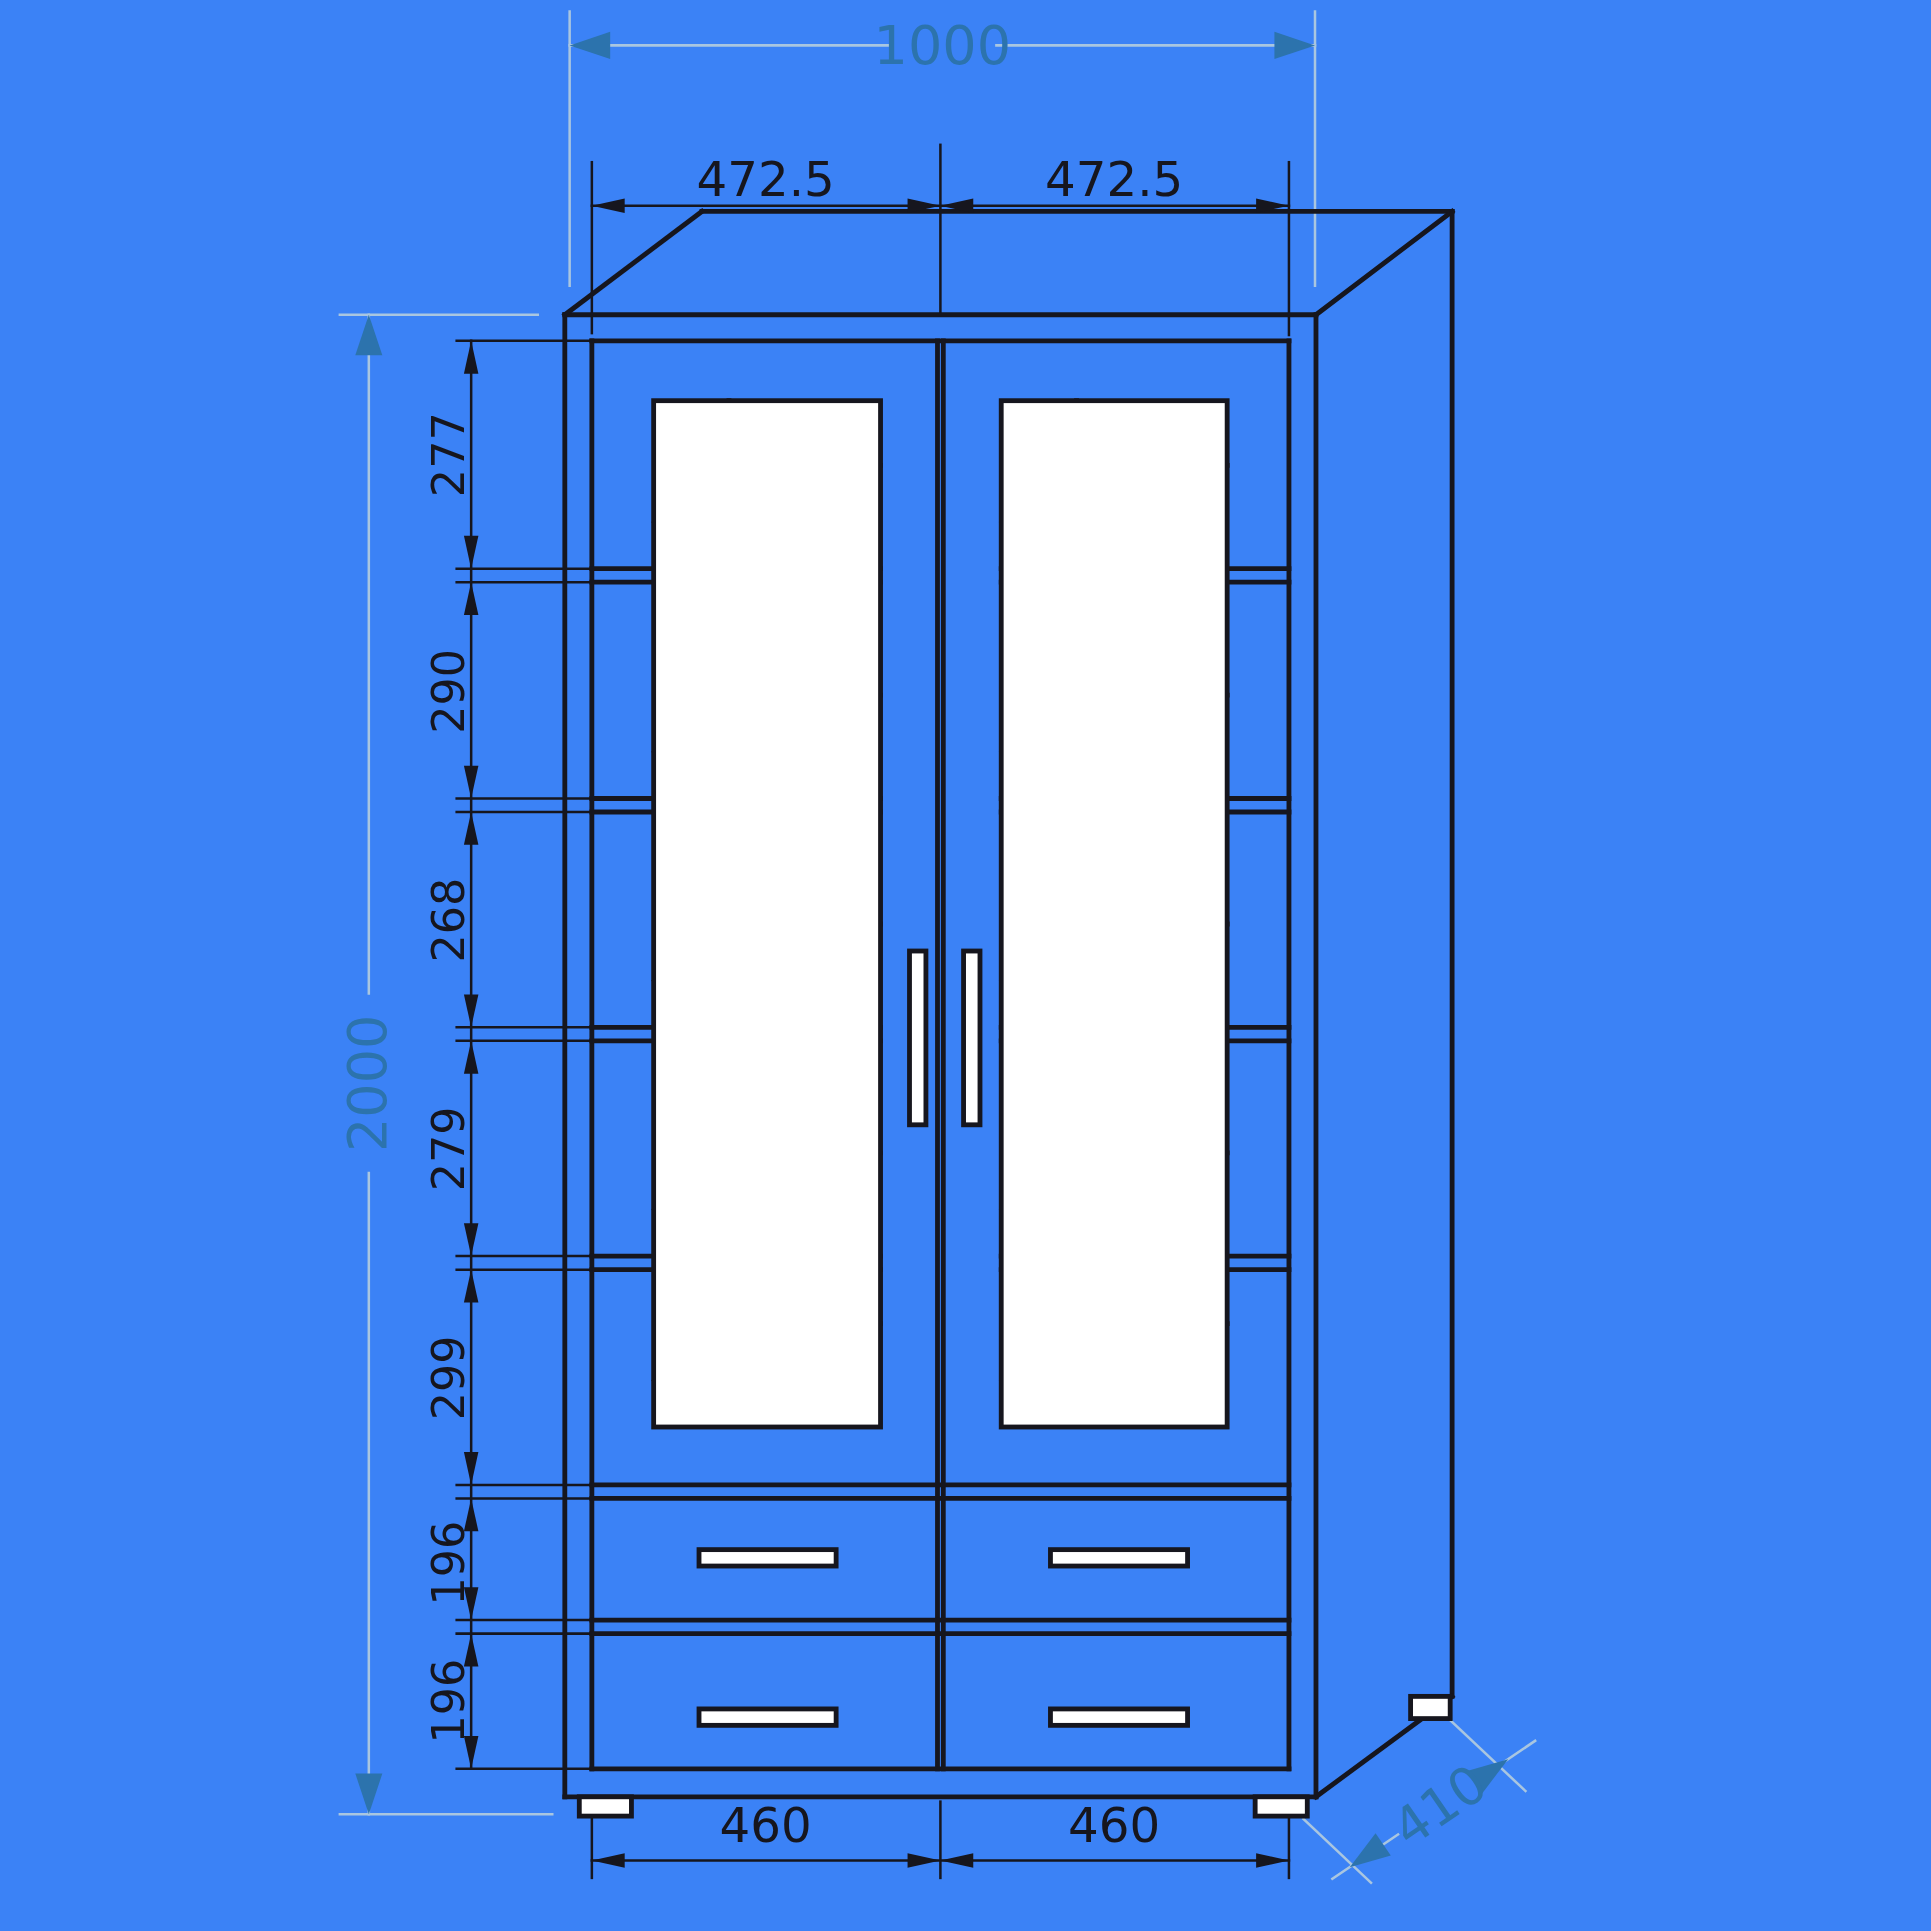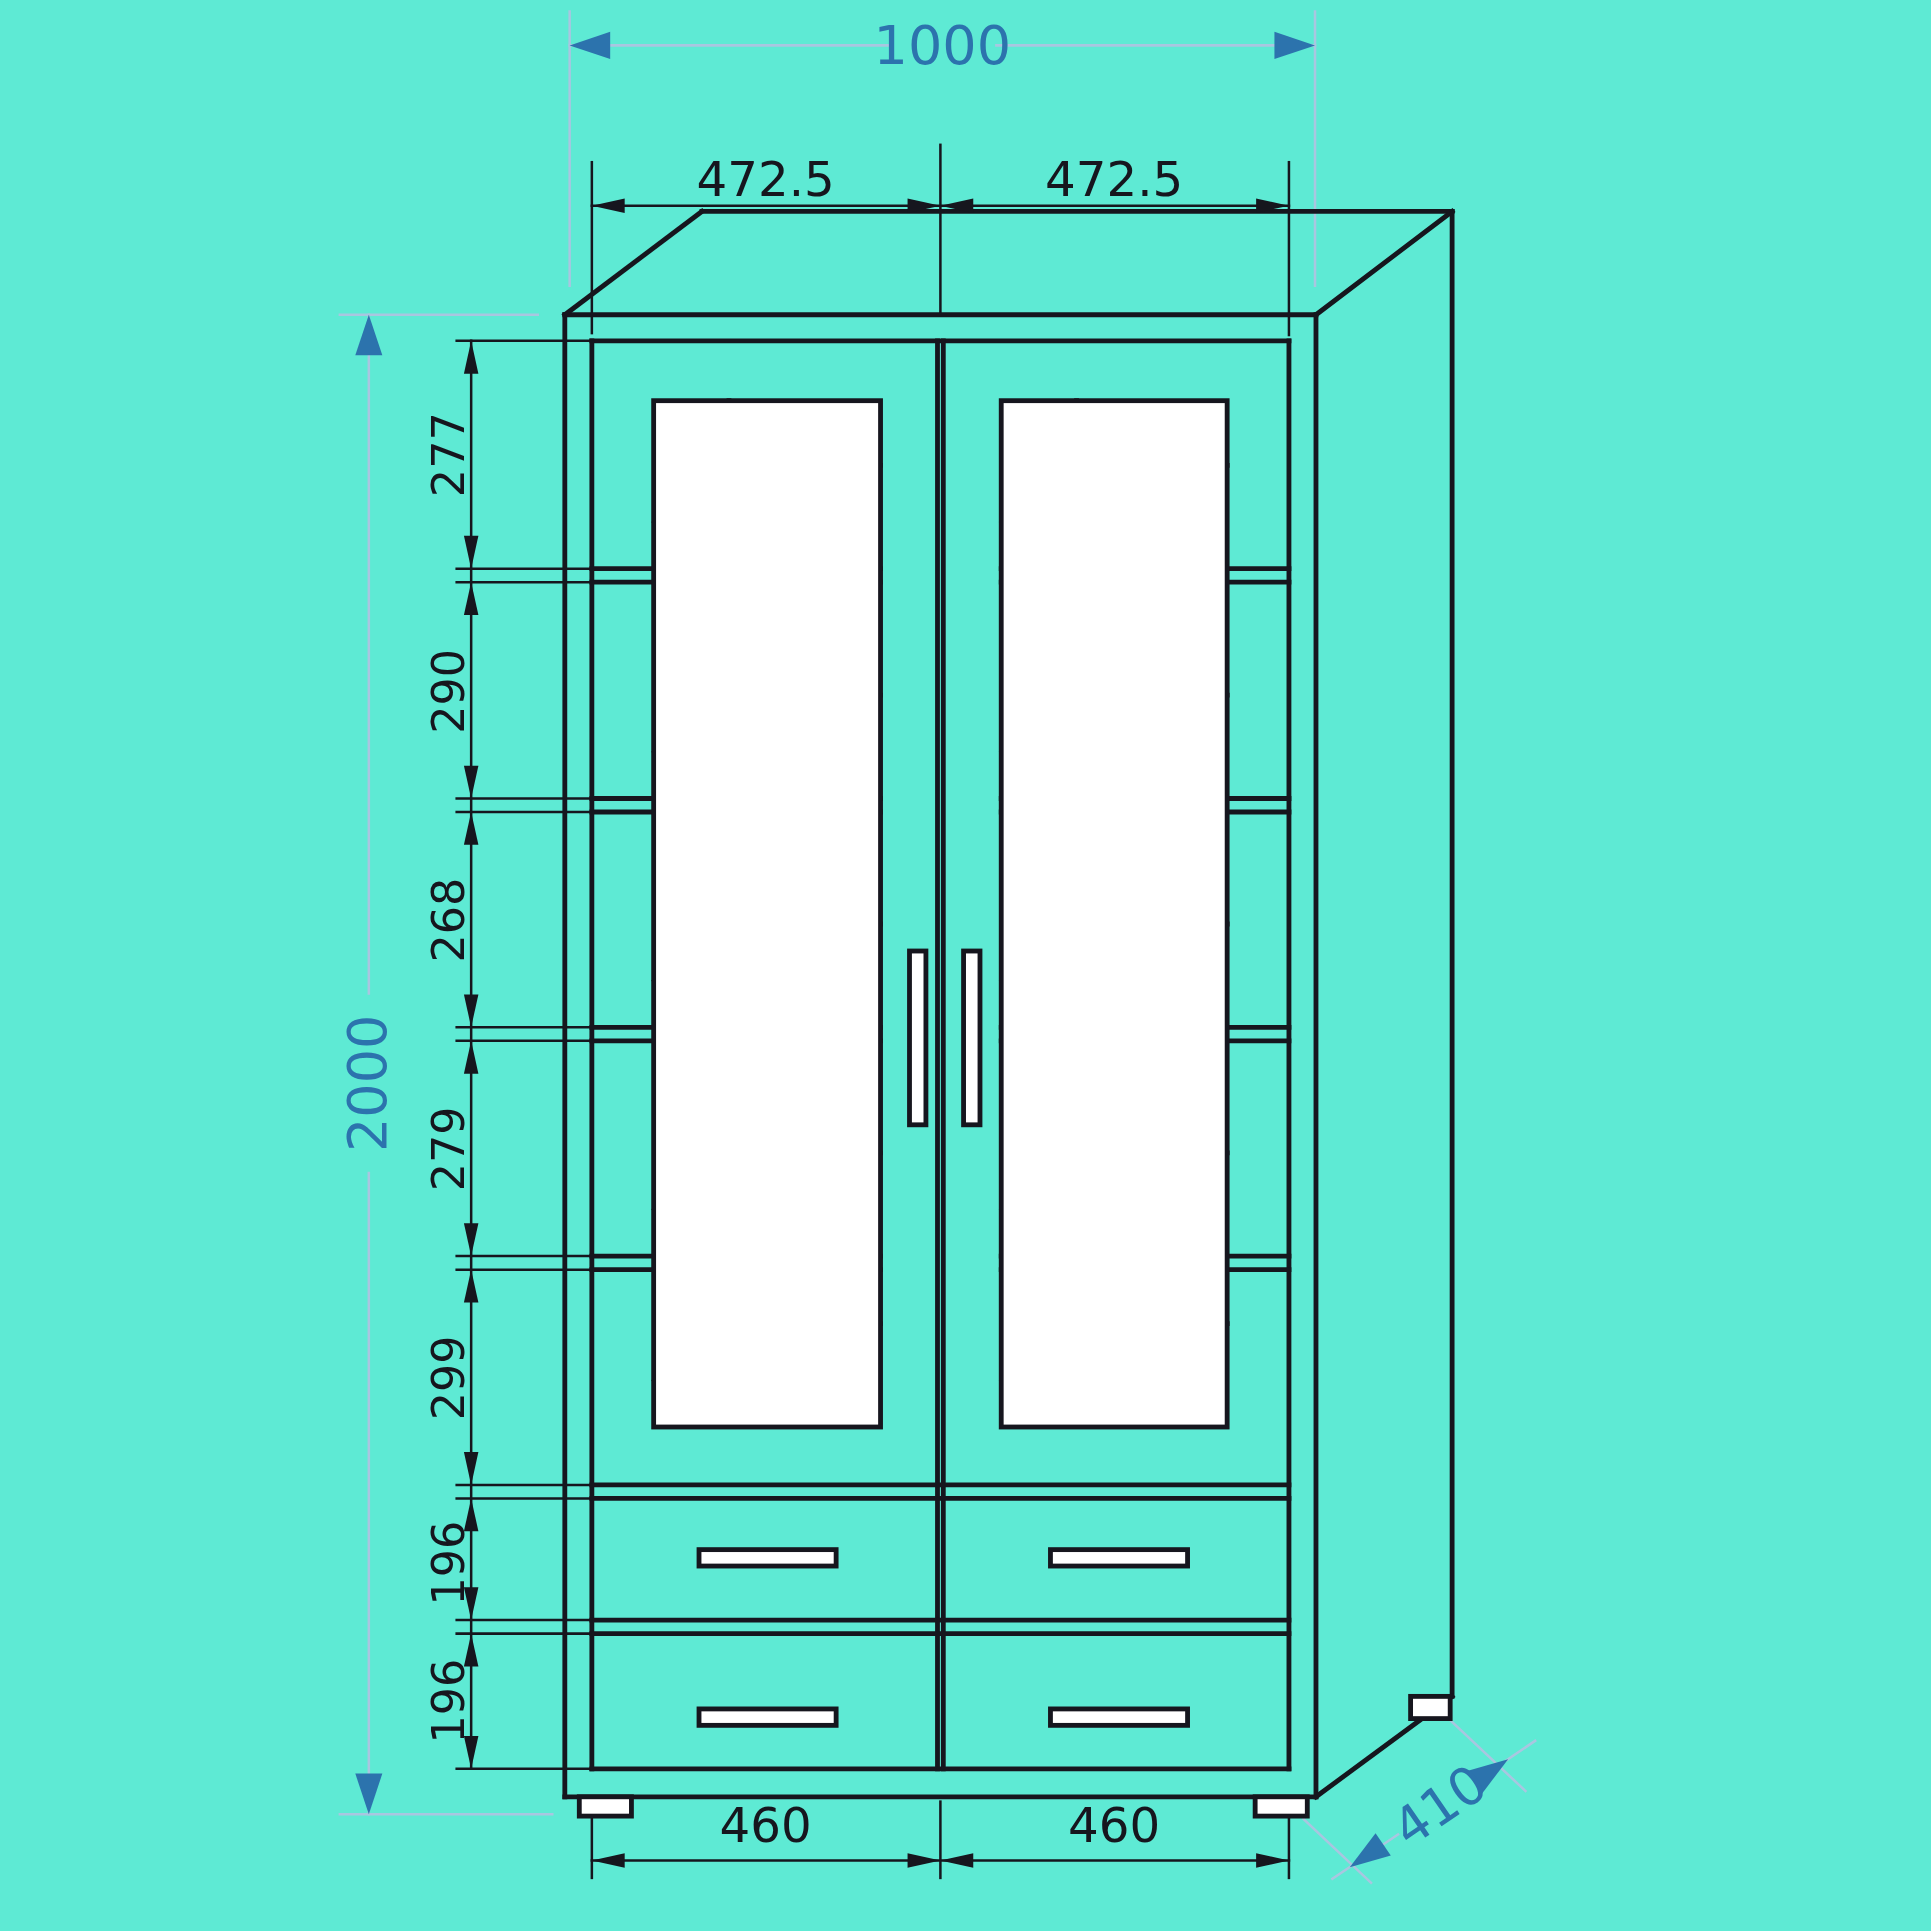--- a/index.html
+++ b/index.html
@@ -1,16 +1,16 @@
 <!DOCTYPE html>
 <html><head>
 <meta charset="utf-8">
 <style>
   html,body{margin:0;padding:0;background:#ffffff;}
-  .page{width:1931px;height:1931px;position:relative;background:#5eead4;overflow:hidden;}
+  .page{width:1931px;height:1931px;position:relative;background:#3b82f6;overflow:hidden;}
   svg{display:block;}
   text{font-family:"DejaVu Sans","Liberation Sans",sans-serif;}
   .t-blue{fill:#2c73ad;}
   .t-black{fill:#16161e;}
   .mid{text-anchor:middle;}
   .fs56{font-size:56px;}
   .fs54{font-size:54px;}
   .fs50{font-size:50px;}
   .fs46{font-size:46px;}
 </style>

